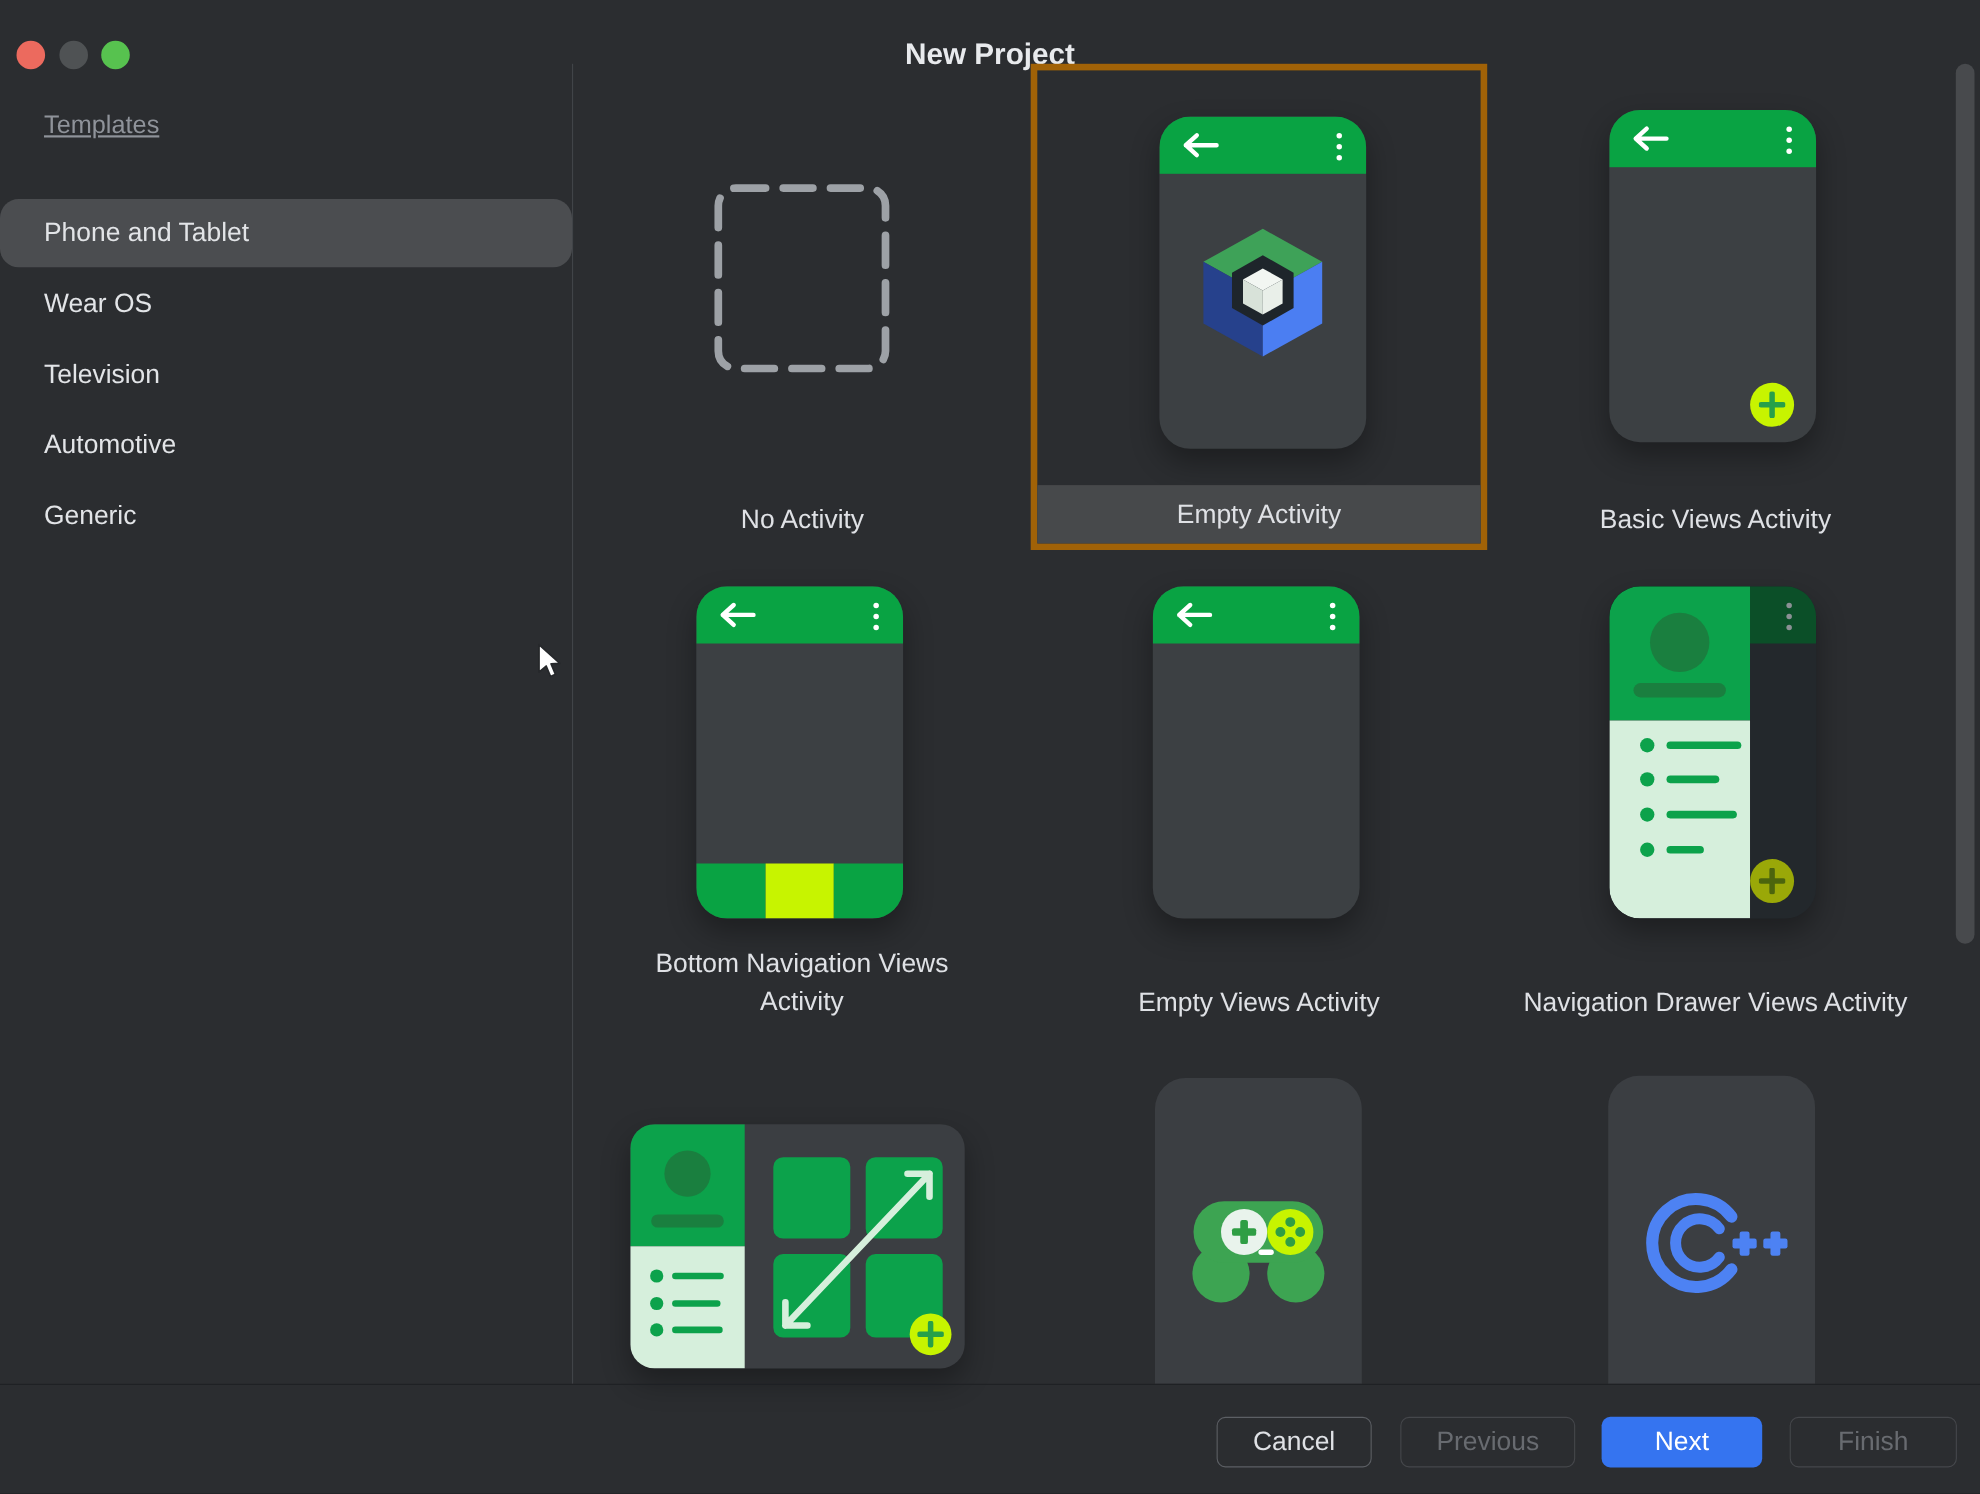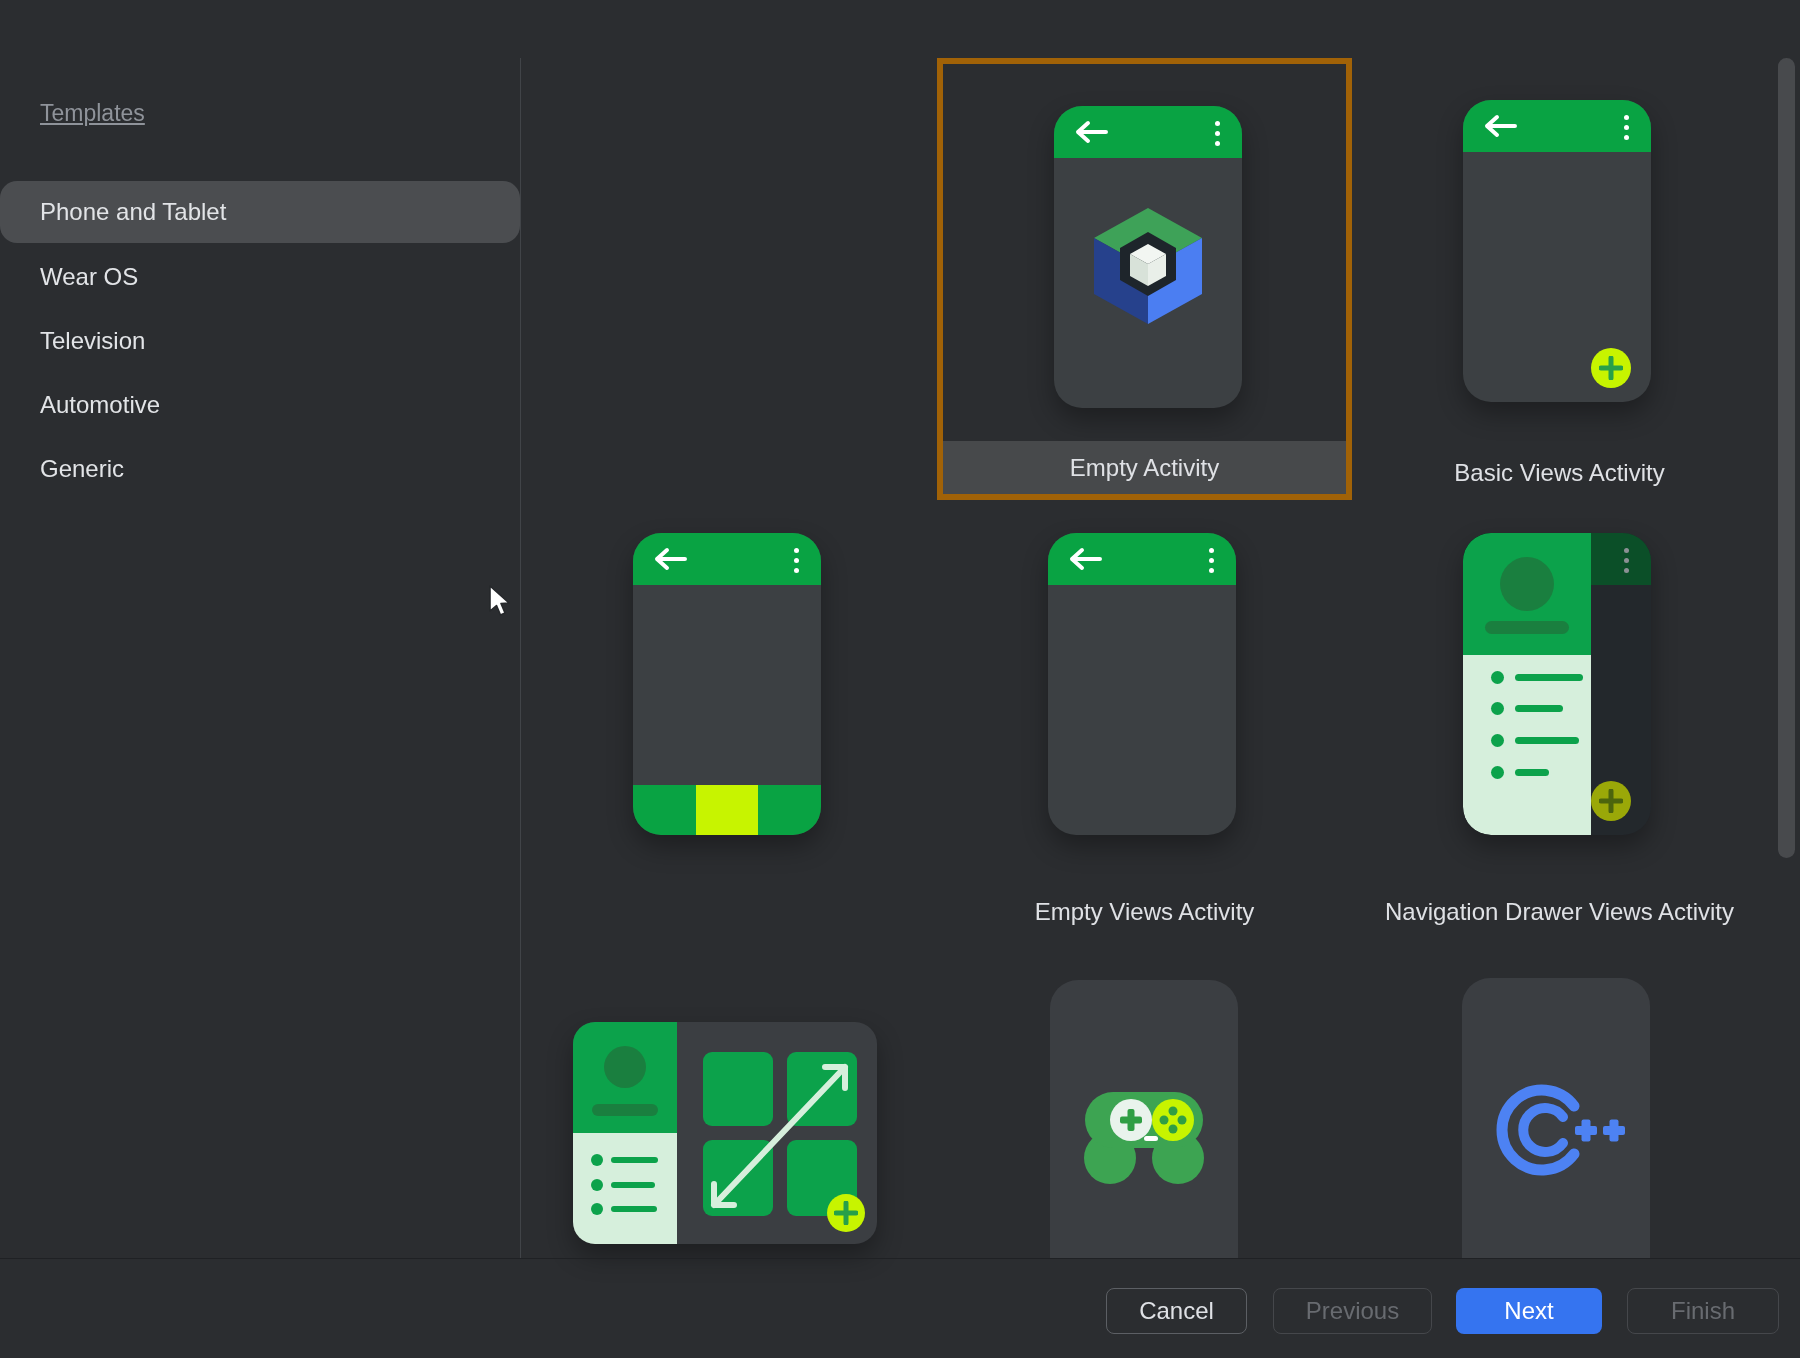--- a/index.html
+++ b/index.html
@@ -70,31 +70,43 @@
   
   .scroll-thumb{position:absolute;left:1778px;top:58px;width:17px;height:800px;
     border-radius:9px;background:#484a4d;}
   .cursor{position:absolute;left:488px;top:585px;}
 </style>
 </head>
 <body>
 
 <div id="app">
 
+  <div class="titlebar">
+    <span class="light close"></span>
+    <span class="light min"></span>
+    <span class="light zoom"></span>
+    <div class="window-title">New Project</div>
+  </div>
 
   <div>
     <div class="sb-header">Templates</div>
     <div class="sb-item selected" style="top:181px">Phone and Tablet</div>
     <div class="sb-item" style="top:246px">Wear OS</div>
     <div class="sb-item" style="top:310px">Television</div>
     <div class="sb-item" style="top:374px">Automotive</div>
     <div class="sb-item" style="top:438px">Generic</div>
   </div>
   <div class="vdivider"></div>
 
+  <div class="cell" style="left:522px;top:58px;height:442px">
+    <svg style="position:absolute;left:125px;top:107px" width="164" height="176" viewBox="0 0 164 176">
+      <rect x="6" y="6" width="152" height="164" rx="16" fill="none" stroke="#9da1a6" stroke-width="7" stroke-dasharray="27 16" stroke-linecap="round"></rect>
+    </svg>
+    <div class="cell-label" style="top:398px">No Activity</div>
+  </div>
 
   <div class="sel-box">
     <div class="phone" style="left:111px;top:42px">
       <div class="phone-header">
         <svg class="back-arrow" width="36" height="24" viewBox="0 0 36 24">
           <path d="M14 3 L4 12 L14 21 M4 12 H32" stroke="#ffffff" stroke-width="4" fill="none" stroke-linecap="round" stroke-linejoin="round"></path>
         </svg>
         <div class="kebab">
             <span></span>
             <span></span>
@@ -148,20 +160,21 @@
             <span></span>
             <span></span>
           </div>
       </div>
       <div class="bottomnav">
         <div class="seg"></div>
           <div class="seg lime"></div>
           <div class="seg"></div>
       </div>
     </div>
+    <div class="cell-label" style="left:57px;top:360px;width:300px">Bottom Navigation Views Activity</div>
   </div>
 
   <div class="cell" style="left:937px;top:500px;height:442px">
     <div class="phone" style="left:111px;top:33px">
       <div class="phone-header">
         <svg class="back-arrow" width="36" height="24" viewBox="0 0 36 24">
           <path d="M14 3 L4 12 L14 21 M4 12 H32" stroke="#ffffff" stroke-width="4" fill="none" stroke-linecap="round" stroke-linejoin="round"></path>
         </svg>
         <div class="kebab">
             <span></span>

